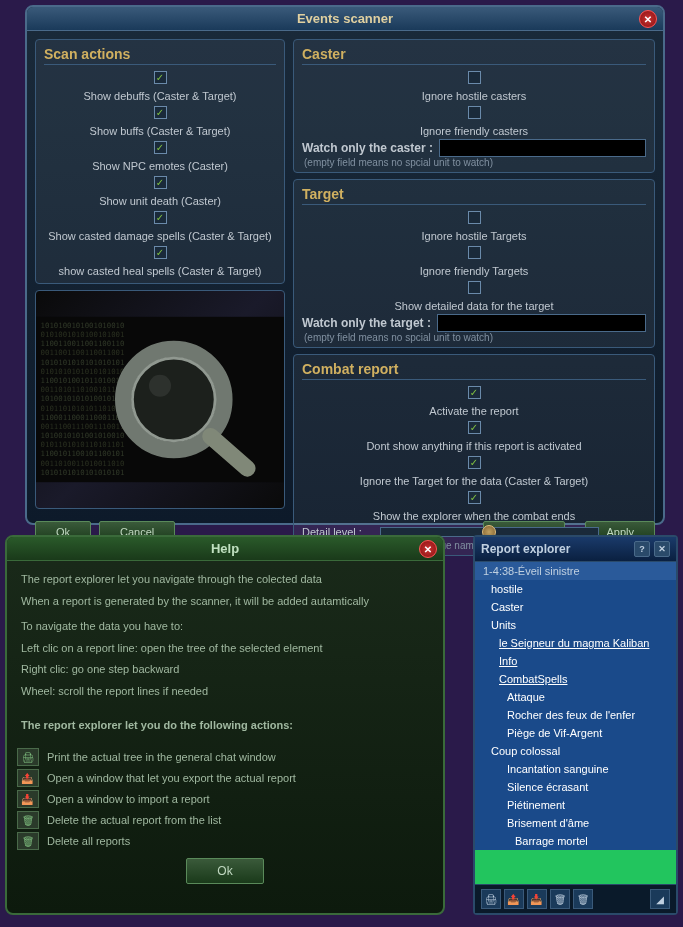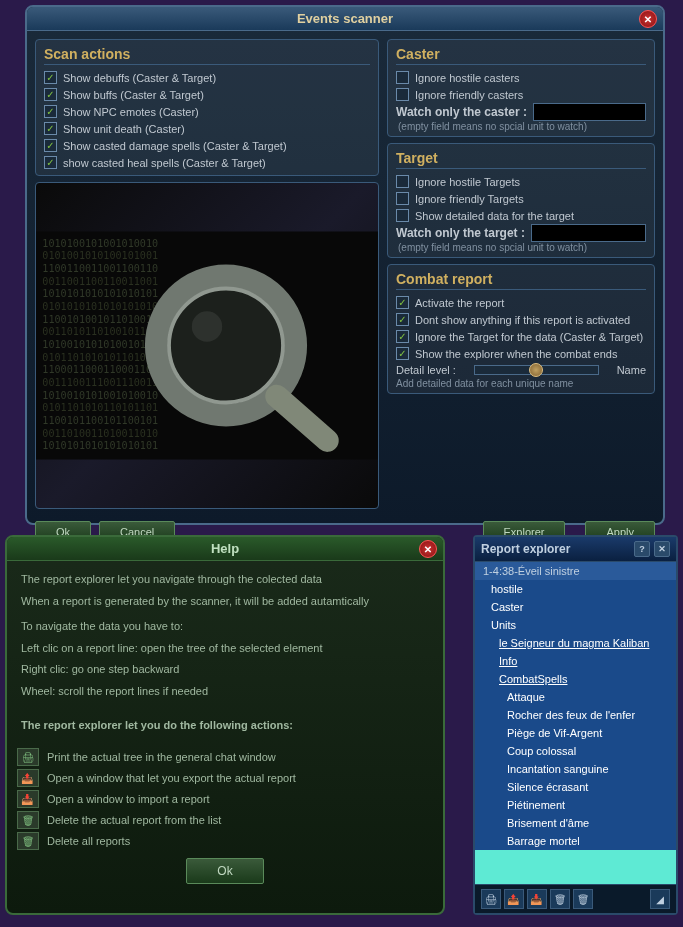--- a/index.html
+++ b/index.html
@@ -56,21 +56,21 @@
 
     .panel-content {
       display: flex;
       height: calc(100% - 30px);
       padding: 8px;
       gap: 8px;
     }
 
     
     .left-col {
-      width: 344px;
+      width: 250px;
       display: flex;
       flex-direction: column;
       gap: 6px;
     }
 
     .section-box {
       background: rgba(255,255,255,0.05);
       border: 1px solid #3a5a7a;
       border-radius: 4px;
       padding: 4px 8px;
@@ -85,20 +85,21 @@
       border-bottom: 1px solid #3a5a7a;
     }
 
     .check-row {
       display: flex;
       align-items: center;
       gap: 6px;
       padding: 2px 0;
       color: #c0c8d0;
       font-size: 11px;
+      flex-direction: column;
     }
 
     .checkbox {
       width: 13px;
       height: 13px;
       border: 1px solid #6a8aaa;
       background: #1a2a3a;
       display: flex;
       align-items: center;
       justify-content: center;
@@ -296,21 +297,21 @@
       margin: 8px auto 0;
     }
 
     
     .report-panel {
       position: absolute;
       top: 535px;
       right: 5px;
       width: 205px;
       height: 380px;
-      background: #5eead4;
+      background: #22c55e;
       border: 2px solid #2a4a6a;
       border-radius: 4px;
       display: flex;
       flex-direction: column;
     }
 
     .report-title-bar {
       background: linear-gradient(180deg, #1a3a6a 0%, #0a2040 100%);
       padding: 4px 6px;
       color: #c0d0e0;
@@ -634,36 +635,36 @@
     </div>
     <div class="report-item sub highlighted" style="padding-left:32px;">
       <span>Attaque</span>
     </div>
     <div class="report-item sub highlighted" style="padding-left:32px;">
       <span>Rocher des feux de l'enfer</span>
     </div>
     <div class="report-item sub highlighted" style="padding-left:32px;">
       <span>Piège de Vif-Argent</span>
     </div>
-    <div class="report-item sub highlighted" style="padding-left:32px;">
+    <div class="report-item sub highlighted" style="padding-left:16px;">
       <span>Coup colossal</span>
     </div>
     <div class="report-item sub highlighted" style="padding-left:32px;">
       <span>Incantation sanguine</span>
     </div>
     <div class="report-item sub highlighted" style="padding-left:32px;">
       <span>Silence écrasant</span>
     </div>
     <div class="report-item sub highlighted" style="padding-left:32px;">
       <span>Piétinement</span>
     </div>
     <div class="report-item sub highlighted" style="padding-left:32px;">
       <span>Brisement d'âme</span>
     </div>
-    <div class="report-item sub highlighted" style="padding-left:32px;">
+    <div class="report-item sub highlighted" style="padding-left:40px;">
       <span>Barrage mortel</span>
     </div>
   </div>
   <div class="report-bottom-bar">
     <div class="report-bottom-icons">
       <div class="report-bottom-icon">🖨</div>
       <div class="report-bottom-icon">📤</div>
       <div class="report-bottom-icon">📥</div>
       <div class="report-bottom-icon">🗑</div>
       <div class="report-bottom-icon">🗑</div>

